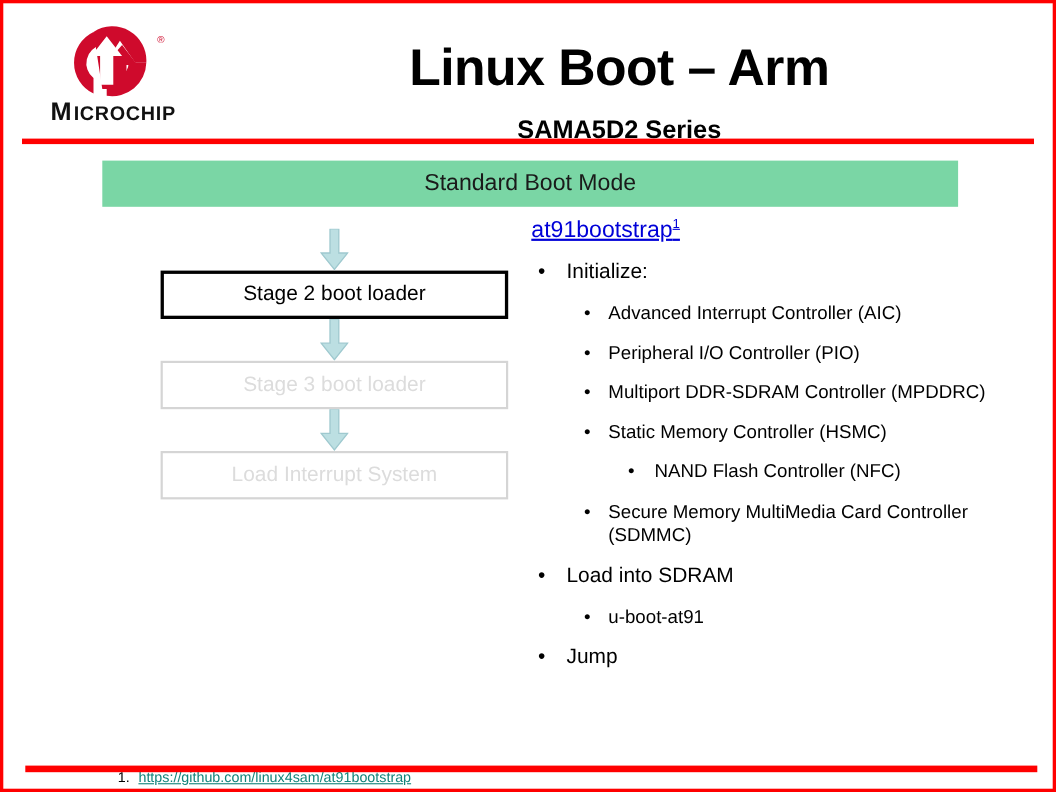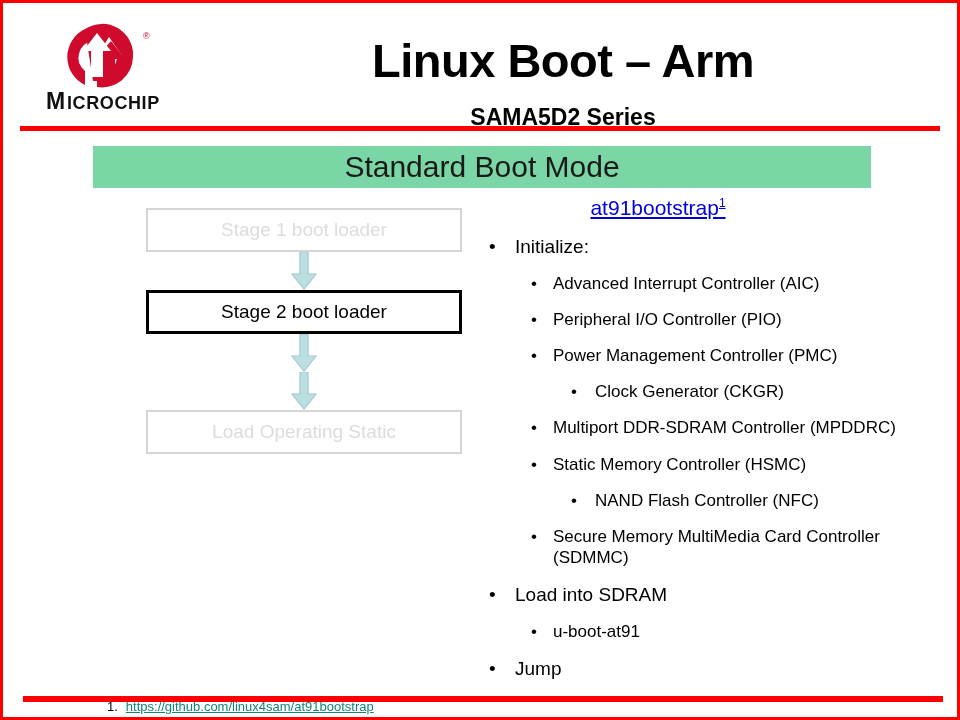--- a/index.html
+++ b/index.html
@@ -71,21 +71,21 @@
     left: 90px;
     top: 143px;
     width: 778px;
     height: 42px;
     background: #7ad6a5;
     display: flex;
     align-items: center;
     justify-content: center;
   }
   #banner-label {
-    font-size: 30px;
+    font-size: 21px;
     color: #1a1a1a;
     font-weight: normal;
   }
 
   
   #flow {
     position: absolute;
     left: 143px;
     top: 205px;
     width: 316px;
@@ -118,21 +118,21 @@
   .flow-arrow svg { display: block; }
 
   
   #right-col {
     position: absolute;
     left: 470px;
     top: 193px;
     width: 430px;
   }
   #bootstrap-link-wrap {
-    text-align: center;
+    text-align: left;
     width: 350px;
     margin-left: 10px;
   }
   #bootstrap-link {
     font-size: 21px;
     color: #0000d8;
     text-decoration: underline;
     cursor: pointer;
   }
   #bootstrap-link sup {
@@ -226,76 +226,68 @@
   </div>
 
   <div id="header-rule"></div>
 
   <div id="banner">
     <span id="banner-label">Standard Boot Mode</span>
   </div>
 
   <div id="flow">
 
-    <div class="flow-box dim">
-      <span>Stage 1 boot loader</span>
-    </div>
 
     <div class="flow-arrow">
       <svg width="26" height="38" viewBox="0 0 26 38">
         <polygon points="9,0 17,0 17,22 25,22 13,37 1,22 9,22" fill="#bcdfe2" stroke="#9fc9cf" stroke-width="1.2"></polygon>
       </svg>
     </div>
 
     <div class="flow-box active">
       <span>Stage 2 boot loader</span>
     </div>
 
     <div class="flow-arrow">
       <svg width="26" height="38" viewBox="0 0 26 38">
         <polygon points="9,0 17,0 17,22 25,22 13,37 1,22 9,22" fill="#bcdfe2" stroke="#9fc9cf" stroke-width="1.2"></polygon>
       </svg>
     </div>
 
+    <div class="flow-box dim">
+      <span>Stage 3 boot loader</span>
+    </div>
 
     <div class="flow-arrow">
       <svg width="26" height="38" viewBox="0 0 26 38">
         <polygon points="9,0 17,0 17,22 25,22 13,37 1,22 9,22" fill="#bcdfe2" stroke="#9fc9cf" stroke-width="1.2"></polygon>
       </svg>
     </div>
 
     <div class="flow-box dim">
-      <span>Load Operating Static</span>
+      <span>Load Interrupt System</span>
     </div>
   </div>
 
   <div id="right-col">
 
     <div id="bootstrap-link-wrap">
       <span id="bootstrap-link"><span>at91bootstrap</span><sup>1</sup></span>
     </div>
 
     <ul class="lvl" id="bullets">
 
       <li>
         <span class="txt">Initialize:</span>
         <ul class="lvl lvl2">
           <li>
             <span class="txt">Advanced Interrupt Controller (AIC)</span>
           </li>
           <li>
             <span class="txt">Peripheral I/O Controller (PIO)</span>
-          </li>
-          <li>
-            <span class="txt">Power Management Controller (PMC)</span>
-            <ul class="lvl lvl3">
-              <li>
-                <span class="txt">Clock Generator (CKGR)</span>
-              </li>
-            </ul>
           </li>
           <li>
             <span class="txt">Multiport DDR-SDRAM Controller (MPDDRC)</span>
           </li>
           <li>
             <span class="txt">Static Memory Controller (HSMC)</span>
             <ul class="lvl lvl3">
               <li>
                 <span class="txt">NAND Flash Controller (NFC)</span>
               </li>

